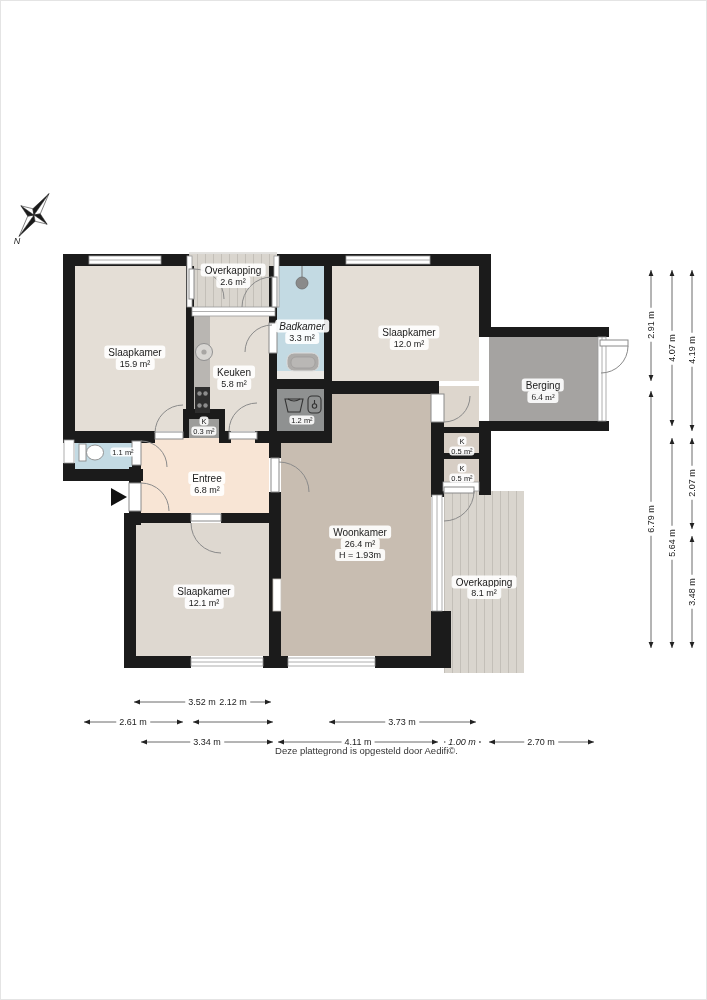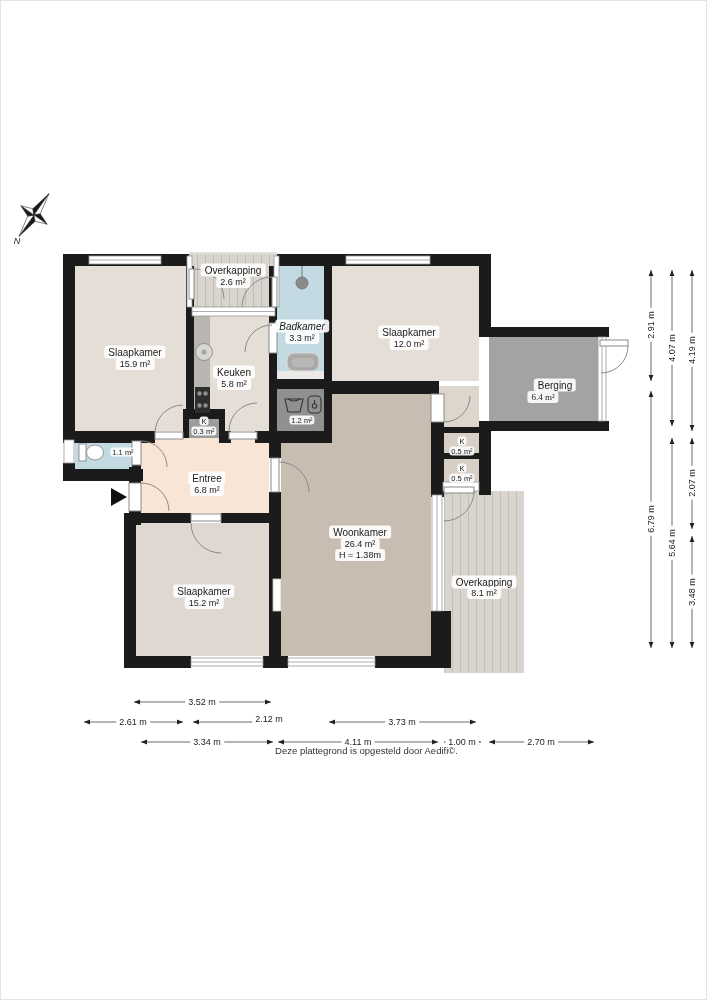--- a/index.html
+++ b/index.html
@@ -251,49 +251,49 @@
   <span class="lbl" style="left:134px;top:351px;">Slaapkamer</span>
   <span class="lbl area" style="left:134px;top:363px;">15.9 m²</span>
   <span class="lbl" style="left:232px;top:269px;">Overkapping</span>
   <span class="lbl area" style="left:232px;top:281px;">2.6 m²</span>
   <span class="lbl" style="left:301px;top:325px;font-style:italic;">Badkamer</span>
   <span class="lbl area" style="left:301px;top:337px;">3.3 m²</span>
   <span class="lbl" style="left:408px;top:331px;">Slaapkamer</span>
   <span class="lbl area" style="left:408px;top:343px;">12.0 m²</span>
   <span class="lbl" style="left:233px;top:371px;">Keuken</span>
   <span class="lbl area" style="left:233px;top:383px;">5.8 m²</span>
-  <span class="lbl" style="left:554px;top:384px;">Berging</span>
+  <span class="lbl" style="left:542px;top:384px;">Berging</span>
   <span class="lbl area" style="left:542px;top:396px;font-family:Liberation Serif, serif;">6.4 m²</span>
   <span class="lbl tiny" style="left:203px;top:420px;">K</span>
   <span class="lbl tiny" style="left:203px;top:430px;text-align:right;">0.3 m²</span>
   <span class="lbl tiny" style="left:301px;top:419px;">1.2 m²</span>
   <span class="lbl tiny" style="left:122px;top:451px;">1.1 m²</span>
   <span class="lbl" style="left:206px;top:477px;">Entree</span>
   <span class="lbl area" style="left:206px;top:489px;">6.8 m²</span>
   <span class="lbl tiny" style="left:461px;top:440px;">K</span>
   <span class="lbl tiny" style="left:461px;top:450px;">0.5 m²</span>
   <span class="lbl tiny" style="left:461px;top:467px;">K</span>
   <span class="lbl tiny" style="left:461px;top:477px;">0.5 m²</span>
   <span class="lbl" style="left:359px;top:531px;">Woonkamer</span>
   <span class="lbl area" style="left:359px;top:543px;">26.4 m²</span>
-  <span class="lbl area" style="left:359px;top:554px;">H = 1.38m</span>
+  <span class="lbl area" style="left:359px;top:554px;">H = 1.93m</span>
   <span class="lbl" style="left:203px;top:590px;">Slaapkamer</span>
-  <span class="lbl area" style="left:203px;top:602px;">15.2 m²</span>
+  <span class="lbl area" style="left:203px;top:602px;">12.1 m²</span>
   <span class="lbl" style="left:483px;top:581px;">Overkapping</span>
   <span class="lbl area" style="left:483px;top:592px;">8.1 m²</span>
 
   <span class="lbl" style="left:16px;top:240px;background:transparent;font-style:italic;font-size:9px;">N</span>
 
   <span class="dimlbl" style="left:201px;top:701px;">3.52 m</span>
   <span class="dimlbl" style="left:132px;top:721px;">2.61 m</span>
-  <span class="dimlbl" style="left:232px;top:718px;margin-left:36px;">2.12 m</span>
+  <span class="dimlbl" style="left:232px;top:701px;">2.12 m</span>
   <span class="dimlbl" style="left:401px;top:721px;">3.73 m</span>
   <span class="dimlbl" style="left:206px;top:741px;">3.34 m</span>
   <span class="dimlbl" style="left:357px;top:741px;">4.11 m</span>
-  <span class="dimlbl" style="left:461px;top:741px;">1.00 m</span>
+  <span class="dimlbl" style="left:461px;top:741px;font-style:italic;">1.00 m</span>
   <span class="dimlbl" style="left:540px;top:741px;">2.70 m</span>
 
   <span class="dimlbl vert" style="left:650px;top:324px;">2.91 m</span>
   <span class="dimlbl vert" style="left:650px;top:518px;">6.79 m</span>
   <span class="dimlbl vert" style="left:671px;top:347px;">4.07 m</span>
   <span class="dimlbl vert" style="left:671px;top:542px;">5.64 m</span>
   <span class="dimlbl vert" style="left:691px;top:349px;">4.19 m</span>
   <span class="dimlbl vert" style="left:691px;top:482px;">2.07 m</span>
   <span class="dimlbl vert" style="left:691px;top:591px;">3.48 m</span>
 

